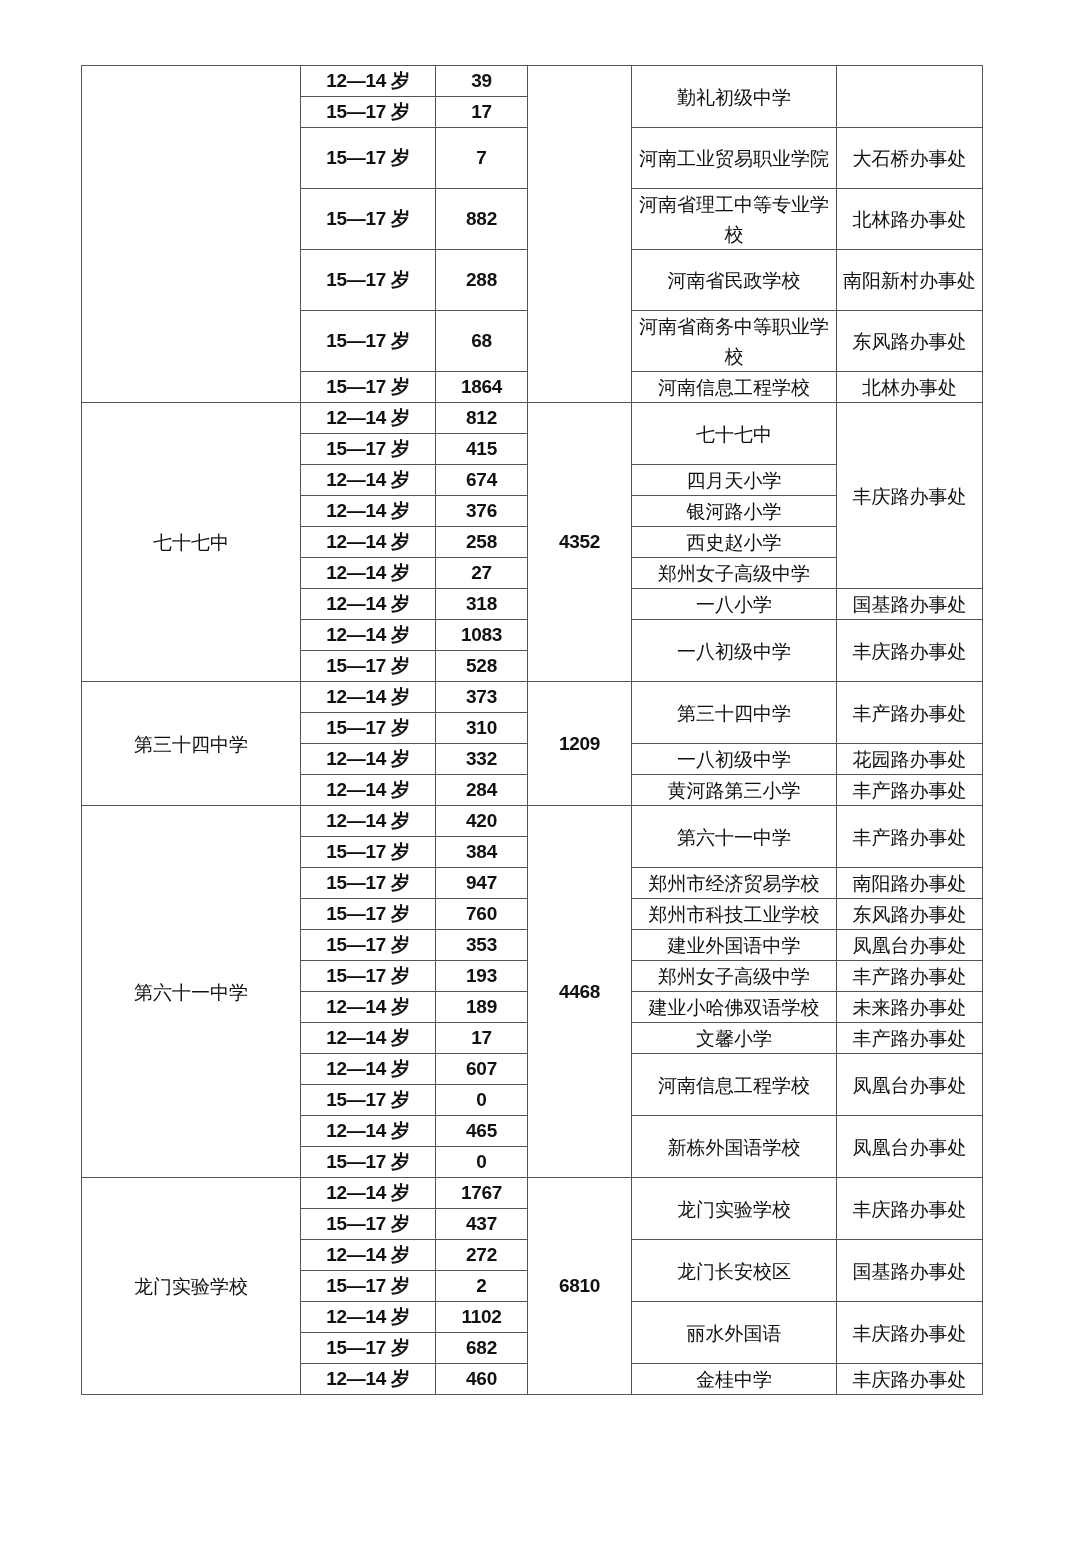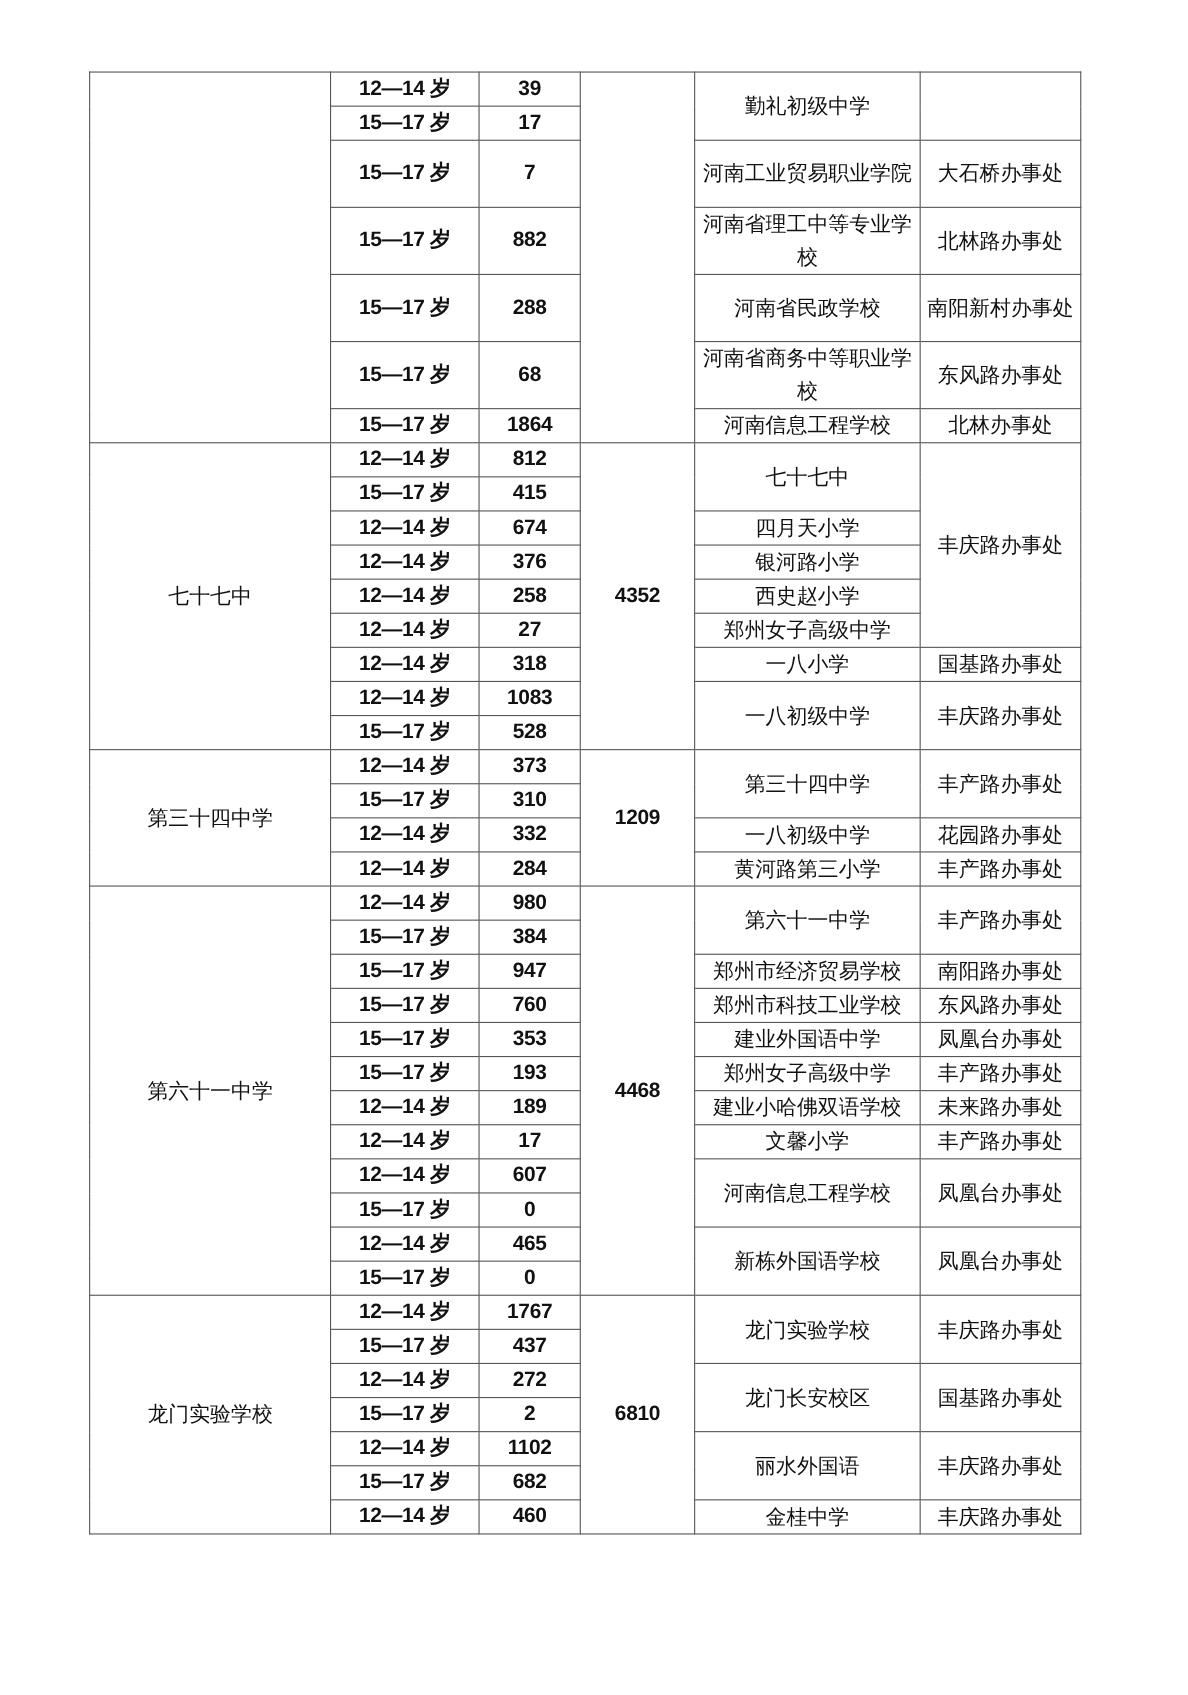--- a/index.html
+++ b/index.html
@@ -142,21 +142,21 @@
       </tr>
       <tr class="s">
         <td class="age">12—14 岁</td>
         <td class="num">284</td>
         <td class="cn">黄河路第三小学</td>
         <td class="cn">丰产路办事处</td>
       </tr>
       <tr class="s">
         <td class="cn" rowspan="12">第六十一中学</td>
         <td class="age">12—14 岁</td>
-        <td class="num">980</td>
+        <td class="num">420</td>
         <td class="total" rowspan="12">4468</td>
         <td class="cn" rowspan="2">第六十一中学</td>
         <td class="cn" rowspan="2">丰产路办事处</td>
       </tr>
       <tr class="s">
         <td class="age">15—17 岁</td>
         <td class="num">384</td>
       </tr>
       <tr class="s">
         <td class="age">15—17 岁</td>

